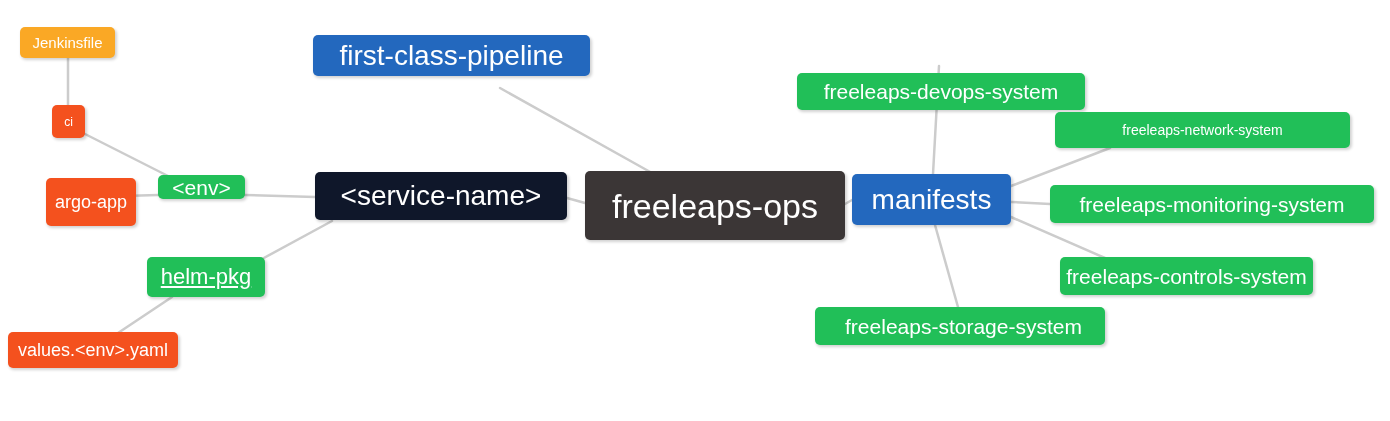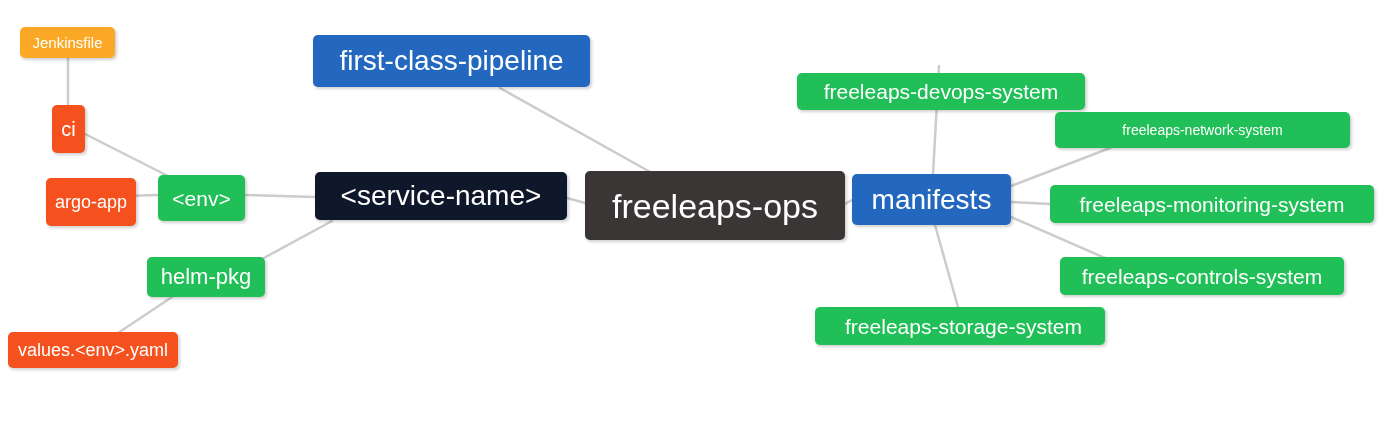--- a/index.html
+++ b/index.html
@@ -56,28 +56,28 @@
       <line x1="567" y1="198" x2="585" y2="203" stroke="#CCCCCC"></line>
       <line x1="845" y1="204" x2="852" y2="200" stroke="#CCCCCC"></line>
       <line x1="933" y1="174" x2="939" y2="66" stroke="#CCCCCC"></line>
       <line x1="1011" y1="186" x2="1110" y2="148" stroke="#CCCCCC"></line>
       <line x1="1011" y1="202" x2="1050" y2="204" stroke="#CCCCCC"></line>
       <line x1="1011" y1="217" x2="1105" y2="258" stroke="#CCCCCC"></line>
       <line x1="935" y1="225" x2="958" y2="307" stroke="#CCCCCC"></line>
     </svg>
   <div>
       <div class="mm-node" style="left: 585px; top: 171px; width: 260px; height: 69px; font-size: 34px; background: rgb(59, 54, 54); color: rgb(255, 255, 255);">freeleaps-ops</div>
-      <div class="mm-node" style="left: 313px; top: 35px; width: 277px; height: 52px; font-size: 28px; background: rgb(35, 104, 190); color: rgb(255, 255, 255);">first-class-pipeline</div>
+      <div class="mm-node" style="left: 313px; top: 35px; width: 277px; height: 41px; font-size: 28px; background: rgb(35, 104, 190); color: rgb(255, 255, 255);">first-class-pipeline</div>
       <div class="mm-node" style="left: 315px; top: 172px; width: 252px; height: 48px; font-size: 28px; background: #0f172a; color: rgb(255, 255, 255);">&lt;service-name&gt;</div>
       <div class="mm-node" style="left: 852px; top: 174px; width: 159px; height: 51px; font-size: 28px; background: rgb(35, 104, 190); color: rgb(255, 255, 255);">manifests</div>
-      <div class="mm-node" style="left: 158px; top: 175px; width: 87px; height: 46px; font-size: 21px; background: rgb(33, 191, 88); color: rgb(255, 255, 255);">&lt;env&gt;</div>
-      <div class="mm-node" style="left: 147px; top: 257px; width: 118px; height: 40px; font-size: 22px; background: rgb(33, 191, 88); color: rgb(255, 255, 255);">helm-pkg</div>
+      <div class="mm-node" style="left: 158px; top: 175px; width: 87px; height: 24px; font-size: 21px; background: rgb(33, 191, 88); color: rgb(255, 255, 255);">&lt;env&gt;</div>
+      <div class="mm-node" style="left: 147px; top: 257px; width: 118px; height: 40px; font-size: 22px; background: rgb(33, 191, 88); color: rgb(255, 255, 255); text-decoration: underline;">helm-pkg</div>
       <div class="mm-node" style="left: 20px; top: 27px; width: 95px; height: 31px; font-size: 15px; background: rgb(250, 168, 37); color: rgb(255, 255, 255);">Jenkinsfile</div>
-      <div class="mm-node" style="left: 52px; top: 105px; width: 33px; height: 48px; font-size: 20px; background: rgb(244, 81, 30); color: rgb(255, 255, 255);">ci</div>
+      <div class="mm-node" style="left: 52px; top: 105px; width: 33px; height: 33px; font-size: 12px; background: rgb(244, 81, 30); color: rgb(255, 255, 255);">ci</div>
       <div class="mm-node" style="left: 46px; top: 178px; width: 90px; height: 48px; font-size: 18px; background: rgb(244, 81, 30); color: rgb(255, 255, 255);">argo-app</div>
       <div class="mm-node" style="left: 8px; top: 332px; width: 170px; height: 36px; font-size: 18px; background: rgb(244, 81, 30); color: rgb(255, 255, 255);">values.&lt;env&gt;.yaml</div>
       <div class="mm-node" style="left: 797px; top: 29px; width: 288px; height: 37px; font-size: 21px; background: rgb(33, 191, 88); color: rgb(255, 255, 255); margin-top: 44px;">freeleaps-devops-system</div>
       <div class="mm-node" style="left: 1055px; top: 112px; width: 295px; height: 36px; font-size: 14px; background: rgb(33, 191, 88); color: rgb(255, 255, 255);">freeleaps-network-system</div>
       <div class="mm-node" style="left: 1050px; top: 185px; width: 324px; height: 38px; font-size: 21px; background: rgb(33, 191, 88); color: rgb(255, 255, 255);">freeleaps-monitoring-system</div>
-      <div class="mm-node" style="left: 1060px; top: 257px; width: 284px; height: 38px; font-size: 21px; background: rgb(33, 191, 88); color: rgb(255, 255, 255);">freeleaps-controls-system</div>
+      <div class="mm-node" style="left: 1060px; top: 257px; width: 253px; height: 38px; font-size: 21px; background: rgb(33, 191, 88); color: rgb(255, 255, 255);">freeleaps-controls-system</div>
       <div class="mm-node" style="left: 815px; top: 307px; width: 290px; height: 38px; font-size: 21px; background: rgb(33, 191, 88); color: rgb(255, 255, 255); padding-left: 7px;">freeleaps-storage-system</div>
     </div>
 </div>
 
 </body></html>

